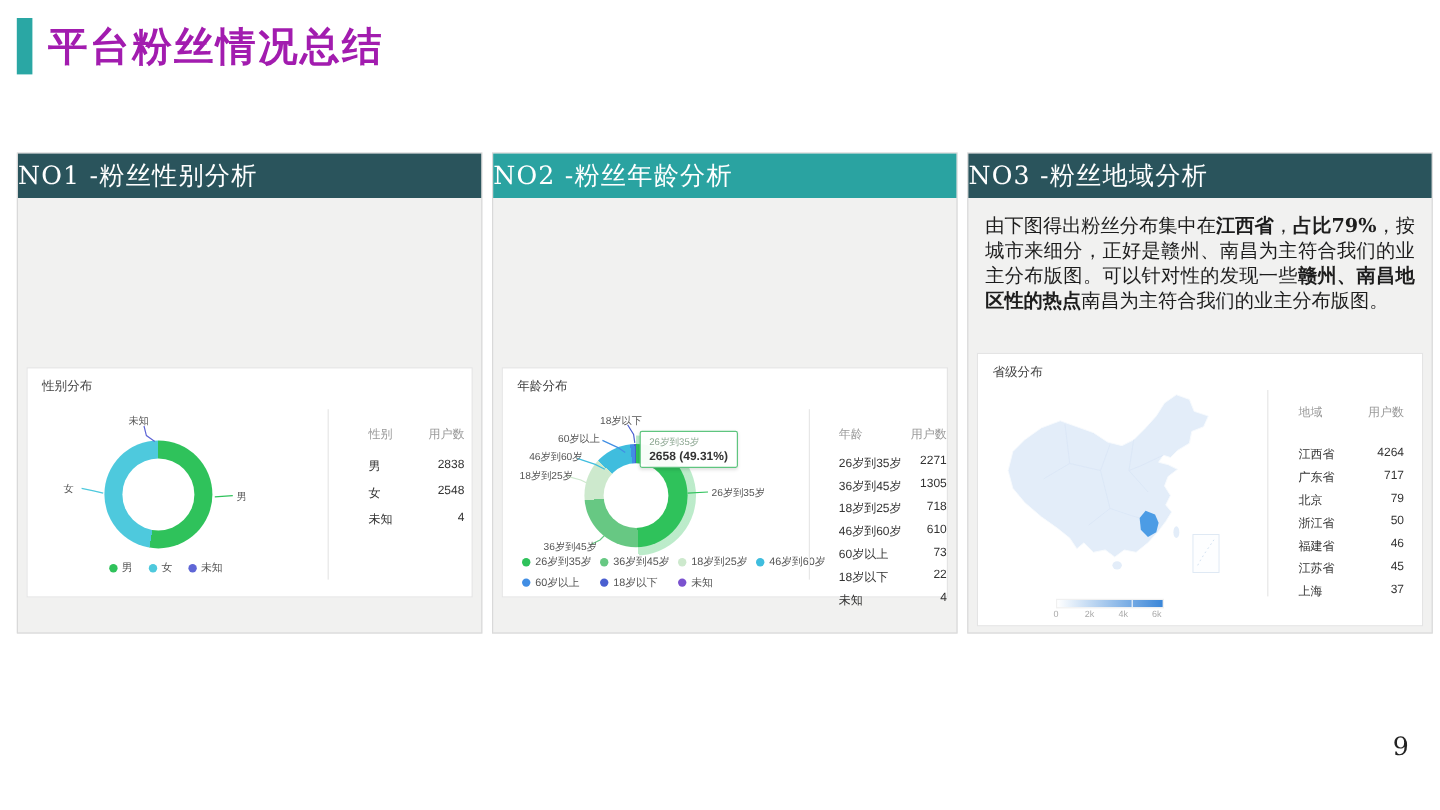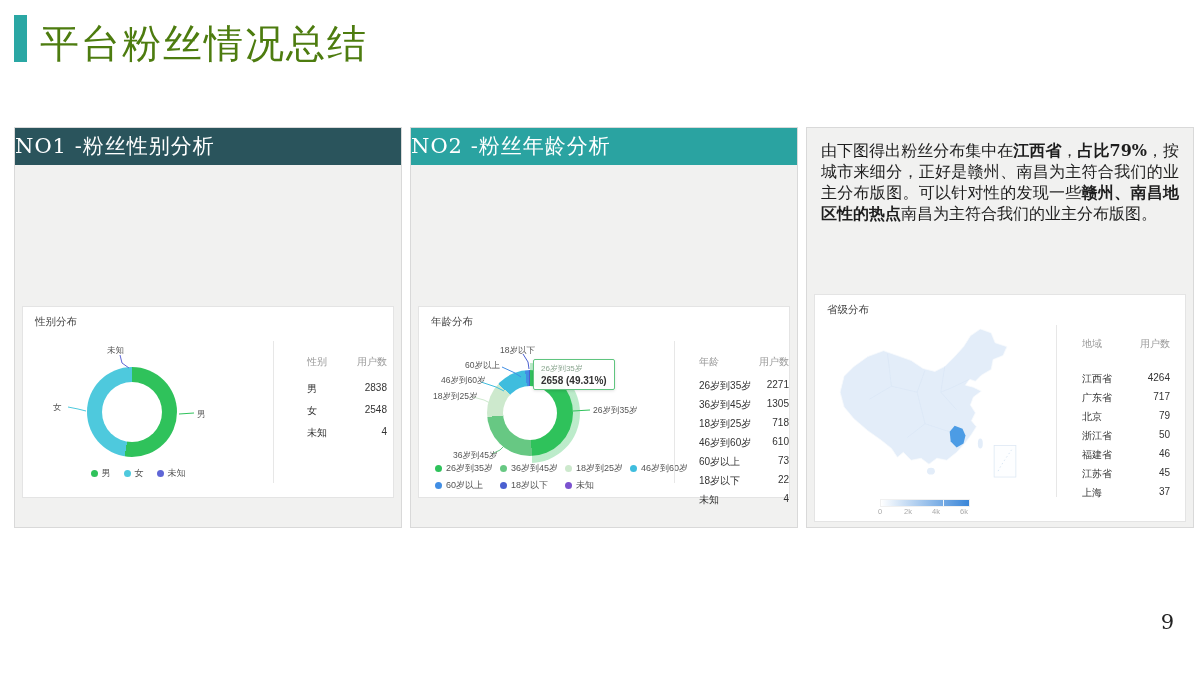--- a/index.html
+++ b/index.html
@@ -1,19 +1,19 @@
 <!DOCTYPE html>
 <html><head>
 <meta charset="utf-8">
 <style>
   html,body{margin:0;padding:0;background:#fff;}
   .slide{position:relative;width:1200px;height:675px;background:#fff;overflow:hidden;
          font-family:"DejaVu Serif","Liberation Serif",serif;}
   .accent-bar{position:absolute;left:14px;top:15px;width:13px;height:47px;}
-  .slide-title{position:absolute;left:40px;top:17px;font-size:39px;color:#4d7c0f;letter-spacing:2px;}
+  .slide-title{position:absolute;left:40px;top:17px;font-size:33px;color:#a21caf;letter-spacing:2px;font-weight:bold;}
   .page-num{position:absolute;right:26px;top:610px;font-size:21px;color:#222;}
 
   .panel{position:absolute;top:127px;width:388px;height:401px;background:#f1f1f0;border:1px solid #d9d9d9;box-sizing:border-box;}
   .p1{left:14px}.p2{left:410px}.p3{left:806px}
   .phead{height:37px;line-height:37px;text-align:left;color:#fff;font-size:21px;letter-spacing:1px;}
   .ptext{margin:12px 14px 0;font-size:16px;line-height:21px;text-align:justify;color:#1d1d1d;}
   .ptext b{font-weight:700;}
 
   .card{position:absolute;left:7px;right:7px;background:#fff;border:1px solid #e4e4e4;box-sizing:border-box;
         font-family:"Liberation Sans","DejaVu Sans",sans-serif;}
@@ -201,20 +201,21 @@
             <div class="trow">
               <span>未知</span>
               <span>4</span>
             </div>
           </div>
       </div>
     </div>
   </div>
 
   <div class="panel p3">
+    <div class="phead" style="background: rgb(42, 84, 92);">NO3 -粉丝地域分析</div>
     <div class="ptext"><span>由下图得出粉丝分布集中在</span><b>江西省</b><span>，</span><b>占比79%</b><span>，按城市来细分，正好是赣州、南昌为主符合我们的业主分布版图。可以针对性的发现一些</span><b>赣州、南昌地区性的热点</b><span>南昌为主符合我们的业主分布版图。</span></div>
     <div class="card card-3">
       <div class="ctitle">省级分布</div>
       <svg class="mapbox" width="206" height="158" viewBox="0 0 206 160">
         <path d="M16,70 L20,54 L30,44 L44,34 L60,28 L74,33 L88,38 L100,46 L112,49 L122,44 L132,34 L141,24 L148,13 L158,6 L169,10 L173,20 L185,24 L181,33 L171,37 L169,47 L159,53 L153,59 L147,57 L143,63 L151,65 L159,69 L151,75 L148,83 L153,91 L149,99 L154,105 L149,113 L143,121 L134,131 L124,139 L114,137 L106,143 L98,137 L88,139 L80,131 L74,136 L68,127 L58,119 L44,109 L30,97 L20,85 Z" stroke="#f7fafd" stroke-width="0.8" fill="#e3edf9"></path>
         <g stroke="#d8e5f5" stroke-width="0.7" fill="none" opacity="0.85">
           <path d="M64,31 L68,64 L46,77"></path>
           <path d="M68,64 L94,70 L102,48"></path>
           <path d="M94,70 L102,102 L84,116"></path>
           <path d="M122,44 L118,70 L134,88"></path>

